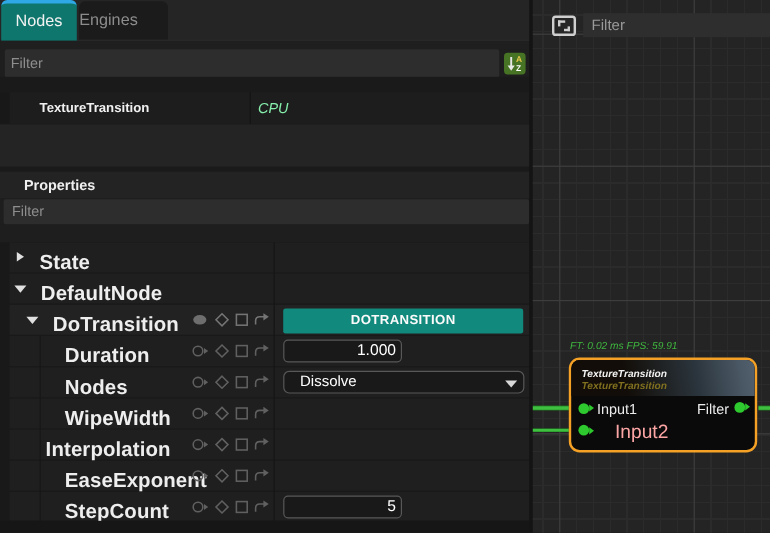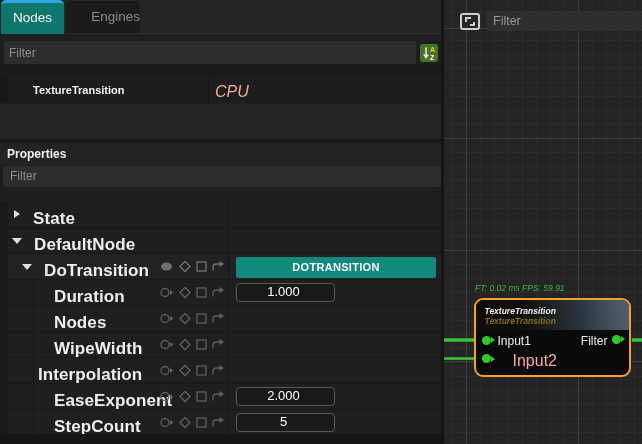--- a/index.html
+++ b/index.html
@@ -3,58 +3,58 @@
 <meta charset="utf-8">
 <style>
 *{margin:0;padding:0;box-sizing:border-box}
 html,body{width:642px;height:444px;overflow:hidden}
 body{background:#1e1e1e;font-family:"Liberation Sans",sans-serif;position:relative}
 .a{position:absolute}
 .tri-r{width:0;height:0;border-left:6px solid #e0e0e0;border-top:4.5px solid transparent;border-bottom:4.5px solid transparent}
 .tri-d{width:0;height:0;border-top:6px solid #e0e0e0;border-left:5px solid transparent;border-right:5px solid transparent}
 .row{position:absolute;left:0;width:441px;height:25px;background:#1f1f1f}
 .rlabel{position:absolute;top:7px;font-size:17px;font-weight:700;color:#eeeeee;letter-spacing:0.1px}
-.vbox{position:absolute;left:236px;top:3px;width:99px;height:19px;background:#191919;border:1px solid #585858;border-radius:4px;color:#fff;font-size:13px;text-align:center;padding-right:4px;line-height:16.5px}
+.vbox{position:absolute;left:236px;top:3px;width:99px;height:19px;background:#191919;border:1px solid #585858;border-radius:4px;color:#fff;font-size:13px;text-align:right;padding-right:4px;line-height:16.5px}
 .dbox{position:absolute;left:236px;top:3px;width:201px;height:19px;background:#191919;border:1px solid #585858;border-radius:5px;color:#fff;font-size:12.5px;padding-left:13px;line-height:16.5px}
 .darr{position:absolute;right:5px;top:7px;width:0;height:0;border-top:6px solid #d8d8d8;border-left:5.5px solid transparent;border-right:5.5px solid transparent}
 .icons{position:absolute;left:159px;top:5px}
 </style>
 </head>
 <body>
 
 <div class="a" style="left:0;top:0;width:443px;height:33px;background:#252525"></div>
 <div class="a" style="left:64px;top:33px;width:379px;height:1px;background:#303030"></div>
 <div class="a" style="left:1px;top:0;width:63px;height:34px;background:#0f766e;border-top:3px solid #2fa8e8;border-radius:5px 5px 0 0;color:#f2f2f2;font-size:13.5px;text-align:center;line-height:29px">Nodes</div>
-<div class="a" style="left:66px;top:1px;width:74px;height:32px;background:#1b1b1b;border-radius:5px 5px 0 0;color:#8c8c8c;font-size:13.5px;text-align:right;line-height:32px">Engines</div>
+<div class="a" style="left:66px;top:1px;width:74px;height:32px;background:#1b1b1b;border-radius:5px 5px 0 0;color:#8c8c8c;font-size:13.5px;text-align:left;line-height:32px">Engines</div>
 
 <div class="a" style="left:0;top:34px;width:441px;height:7px;background:#1f1f1f"></div>
 
 <div class="a" style="left:4px;top:41px;width:412px;height:24px;background:#2d2d2d;border-radius:2px;color:#8e8e8e;font-size:12px;padding-left:5px;line-height:24px">Filter</div>
 
 <div class="a" style="left:420px;top:44px;width:18px;height:18px;background:#477424;border-radius:3px">
 <svg width="18" height="18" viewBox="0 0 18 18">
 <path d="M6 3.5 V11" stroke="#e8e8e8" stroke-width="1.6" fill="none"></path>
 <polygon points="3,10.5 9,10.5 6,15" fill="#e8e8e8"></polygon>
 <text x="10" y="8" font-size="7" font-weight="bold" fill="#e8c84a" font-family="Liberation Sans">A</text>
 <text x="10" y="15.5" font-size="7" font-weight="bold" fill="#ffffff" font-family="Liberation Sans">Z</text>
 </svg>
 </div>
 
 <div class="a" style="left:0;top:64px;width:441px;height:13px;background:#1a1a1a"></div>
 
 <div class="a" style="left:0;top:77px;width:441px;height:26px;background:#1d1d1d"></div>
 <div class="a" style="left:0;top:77px;width:8px;height:26px;background:#181818"></div>
 <div class="a" style="left:208px;top:77px;width:1px;height:26px;background:#141414"></div>
 <div class="a" style="left:33px;top:84px;font-size:11px;font-weight:700;color:#f0f0f0">TextureTransition</div>
-<div class="a" style="left:215px;top:83px;font-size:16px;font-style:italic;color:#fca5a5">CPU</div>
+<div class="a" style="left:215px;top:83px;font-size:12px;font-style:italic;color:#86efac">CPU</div>
 
 <div class="a" style="left:0;top:104px;width:441px;height:35px;background:#242424"></div>
 <div class="a" style="left:0;top:139px;width:441px;height:4px;background:#1a1a1a"></div>
 
-<div class="a" style="left:0;top:143px;width:441px;height:22px;background:#232323;color:#efefef;font-size:12px;font-weight:700;padding-left:7px;line-height:22px">Properties</div>
+<div class="a" style="left:0;top:143px;width:441px;height:22px;background:#232323;color:#efefef;font-size:12px;font-weight:700;padding-left:20px;line-height:22px">Properties</div>
 
 <div class="a" style="left:3px;top:166px;width:438px;height:21px;background:#2d2d2d;border-radius:2px;color:#8e8e8e;font-size:12px;padding-left:7px;line-height:21px">Filter</div>
 
 <div class="a" style="left:0;top:187px;width:441px;height:15px;background:#1e1e1e"></div>
 
 <div class="a" style="left:0;top:202px;width:441px;height:232px;background:#191919"></div>
 <div class="row" style="top:202px">
   <div class="tri-r a" style="left:14px;top:8px"></div>
   <div class="rlabel" style="left:33px">State</div>
 </div>
@@ -89,20 +89,21 @@
 <div class="row" style="top:306px">
   <div class="rlabel" style="left:54px">Nodes</div>
   <svg class="icons" width="66" height="15" viewBox="0 0 66 15">
     <circle cx="6" cy="7.5" r="4" stroke="#606060" stroke-width="1.3" fill="none"></circle>
     <polygon points="11,5 14.5,7.5 11,10" fill="#606060"></polygon>
     <polygon points="26,2.5 31,7.5 26,12.5 21,7.5" stroke="#606060" stroke-width="1.3" fill="none"></polygon>
     <rect x="38" y="3" width="9" height="9" stroke="#606060" stroke-width="1.3" fill="none"></rect>
     <path d="M54 11.5 V8.5 Q54 5 57.5 5 H61" stroke="#606060" stroke-width="1.3" fill="none"></path>
     <polygon points="60.5,2 65,5 60.5,8" fill="#606060"></polygon>
   </svg>
+  <div class="dbox">Dissolve<div class="darr"></div></div>
 </div>
 <div class="row" style="top:332px">
   <div class="rlabel" style="left:54px">WipeWidth</div>
   <svg class="icons" width="66" height="15" viewBox="0 0 66 15">
     <circle cx="6" cy="7.5" r="4" stroke="#606060" stroke-width="1.3" fill="none"></circle>
     <polygon points="11,5 14.5,7.5 11,10" fill="#606060"></polygon>
     <polygon points="26,2.5 31,7.5 26,12.5 21,7.5" stroke="#606060" stroke-width="1.3" fill="none"></polygon>
     <rect x="38" y="3" width="9" height="9" stroke="#606060" stroke-width="1.3" fill="none"></rect>
     <path d="M54 11.5 V8.5 Q54 5 57.5 5 H61" stroke="#606060" stroke-width="1.3" fill="none"></path>
     <polygon points="60.5,2 65,5 60.5,8" fill="#606060"></polygon>
@@ -122,21 +123,20 @@
 <div class="row" style="top:384px">
   <div class="rlabel" style="left:54px">EaseExponent</div>
   <svg class="icons" width="66" height="15" viewBox="0 0 66 15">
     <circle cx="6" cy="7.5" r="4" stroke="#606060" stroke-width="1.3" fill="none"></circle>
     <polygon points="11,5 14.5,7.5 11,10" fill="#606060"></polygon>
     <polygon points="26,2.5 31,7.5 26,12.5 21,7.5" stroke="#606060" stroke-width="1.3" fill="none"></polygon>
     <rect x="38" y="3" width="9" height="9" stroke="#606060" stroke-width="1.3" fill="none"></rect>
     <path d="M54 11.5 V8.5 Q54 5 57.5 5 H61" stroke="#606060" stroke-width="1.3" fill="none"></path>
     <polygon points="60.5,2 65,5 60.5,8" fill="#606060"></polygon>
   </svg>
-  <div class="vbox">2.000</div>
 </div>
 <div class="row" style="top:410px;height:24px">
   <div class="rlabel" style="left:54px">StepCount</div>
   <svg class="icons" width="66" height="15" viewBox="0 0 66 15">
     <circle cx="6" cy="7.5" r="4" stroke="#606060" stroke-width="1.3" fill="none"></circle>
     <polygon points="11,5 14.5,7.5 11,10" fill="#606060"></polygon>
     <polygon points="26,2.5 31,7.5 26,12.5 21,7.5" stroke="#606060" stroke-width="1.3" fill="none"></polygon>
     <rect x="38" y="3" width="9" height="9" stroke="#606060" stroke-width="1.3" fill="none"></rect>
     <path d="M54 11.5 V8.5 Q54 5 57.5 5 H61" stroke="#606060" stroke-width="1.3" fill="none"></path>
     <polygon points="60.5,2 65,5 60.5,8" fill="#606060"></polygon>

